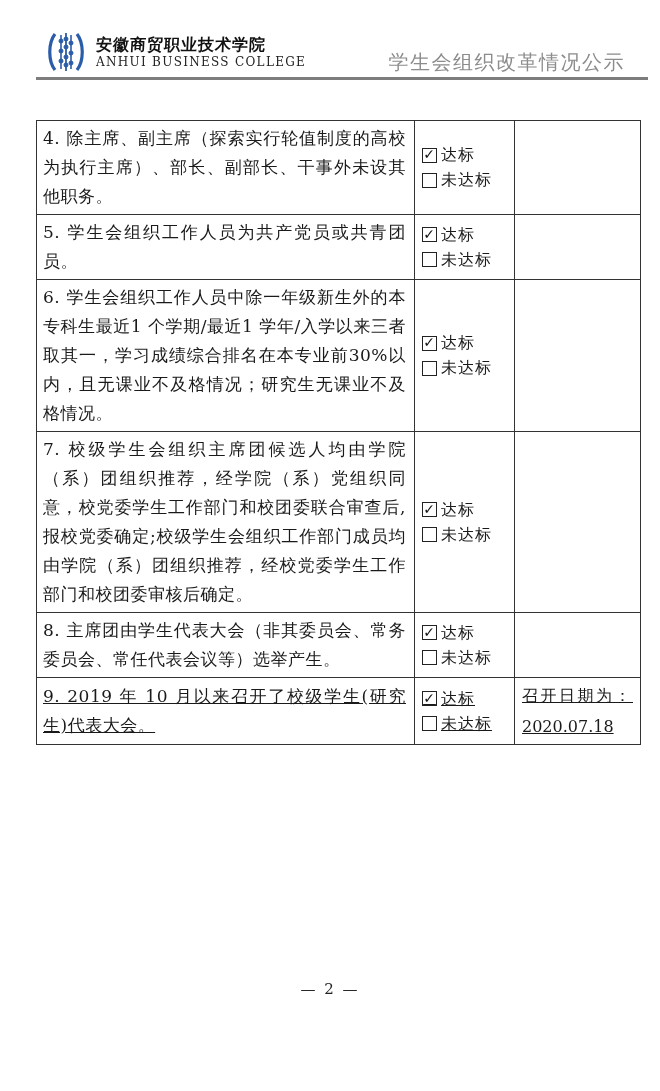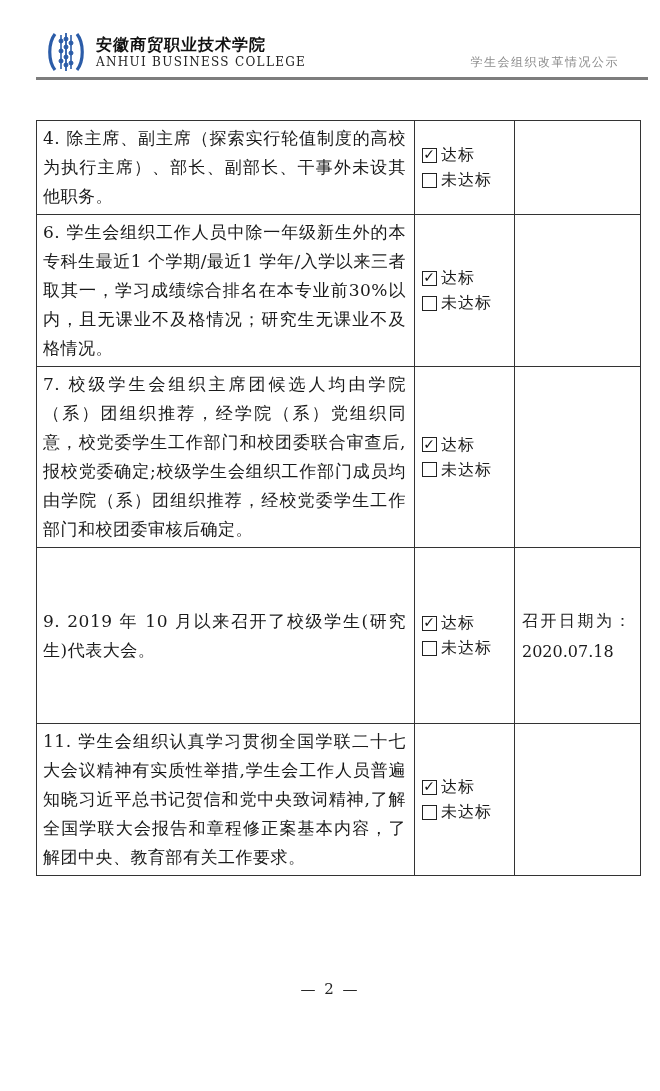--- a/index.html
+++ b/index.html
@@ -37,22 +37,22 @@
     font-size: 12px;
     letter-spacing: 1.3px;
     color: #222;
     line-height: 12px;
     margin-top: 2px;
     white-space: nowrap;
   }
   .doc-title {
     position: absolute;
     top: 52px;
-    right: 41px;
-    font-size: 12px;
+    right: 35px;
+    font-size: 20px;
     letter-spacing: 1.5px;
     color: #8c8c8c;
     line-height: 20px;
   }
   .header-rule {
     position: absolute;
     left: 36px;
     top: 77px;
     width: 612px;
     height: 2.5px;
@@ -193,20 +193,38 @@
       <div class="opt">
         <span class="cb cb-unmet">
                 <span class="tick"></span>
               </span>
         <span class="opt-label">未达标</span>
       </div>
     </td>
     <td class="remark"></td>
   </tr>
 
+  <tr class="t-row">
+    <td class="criteria">5. 学生会组织工作人员为共产党员或共青团员。</td>
+    <td class="status">
+      <div class="opt">
+        <span class="cb cb-met">
+                <span class="tick">✓</span>
+              </span>
+        <span class="opt-label">达标</span>
+      </div>
+      <div class="opt">
+        <span class="cb cb-unmet">
+                <span class="tick"></span>
+              </span>
+        <span class="opt-label">未达标</span>
+      </div>
+    </td>
+    <td class="remark"></td>
+  </tr>
 
   <tr class="t-row">
     <td class="criteria">6. 学生会组织工作人员中除一年级新生外的本专科生最近1 个学期/最近1 学年/入学以来三者取其一，学习成绩综合排名在本专业前30%以内，且无课业不及格情况；研究生无课业不及格情况。</td>
     <td class="status">
       <div class="opt">
         <span class="cb cb-met">
                 <span class="tick">✓</span>
               </span>
         <span class="opt-label">达标</span>
       </div>
@@ -232,20 +250,38 @@
       <div class="opt">
         <span class="cb cb-unmet">
                 <span class="tick"></span>
               </span>
         <span class="opt-label">未达标</span>
       </div>
     </td>
     <td class="remark"></td>
   </tr>
 
+  <tr class="t-row">
+    <td class="criteria">8. 主席团由学生代表大会（非其委员会、常务委员会、常任代表会议等）选举产生。</td>
+    <td class="status">
+      <div class="opt">
+        <span class="cb cb-met">
+                <span class="tick">✓</span>
+              </span>
+        <span class="opt-label">达标</span>
+      </div>
+      <div class="opt">
+        <span class="cb cb-unmet">
+                <span class="tick"></span>
+              </span>
+        <span class="opt-label">未达标</span>
+      </div>
+    </td>
+    <td class="remark"></td>
+  </tr>
 
   <tr class="t-row">
     <td class="criteria">9. 2019 年 10 月以来召开了校级学生(研究生)代表大会。</td>
     <td class="status">
       <div class="opt">
         <span class="cb cb-met">
                 <span class="tick">✓</span>
               </span>
         <span class="opt-label">达标</span>
       </div>
@@ -256,38 +292,20 @@
         <span class="opt-label">未达标</span>
       </div>
     </td>
     <td class="remark">
             <div class="remark-line">召开日期为：</div>
             <div class="remark-line">2020.07.18</div>
           </td>
   </tr>
 
 
-  <tr class="t-row">
-    <td class="criteria">11. 学生会组织认真学习贯彻全国学联二十七大会议精神有实质性举措,学生会工作人员普遍知晓习近平总书记贺信和党中央致词精神,了解全国学联大会报告和章程修正案基本内容，了解团中央、教育部有关工作要求。</td>
-    <td class="status">
-      <div class="opt">
-        <span class="cb cb-met">
-                <span class="tick">✓</span>
-              </span>
-        <span class="opt-label">达标</span>
-      </div>
-      <div class="opt">
-        <span class="cb cb-unmet">
-                <span class="tick"></span>
-              </span>
-        <span class="opt-label">未达标</span>
-      </div>
-    </td>
-    <td class="remark"></td>
-  </tr>
 </tbody>
   </table>
 
   <footer class="footer">
     <span>— 2 —</span>
   </footer>
 
 </div>
 
 </body></html>

